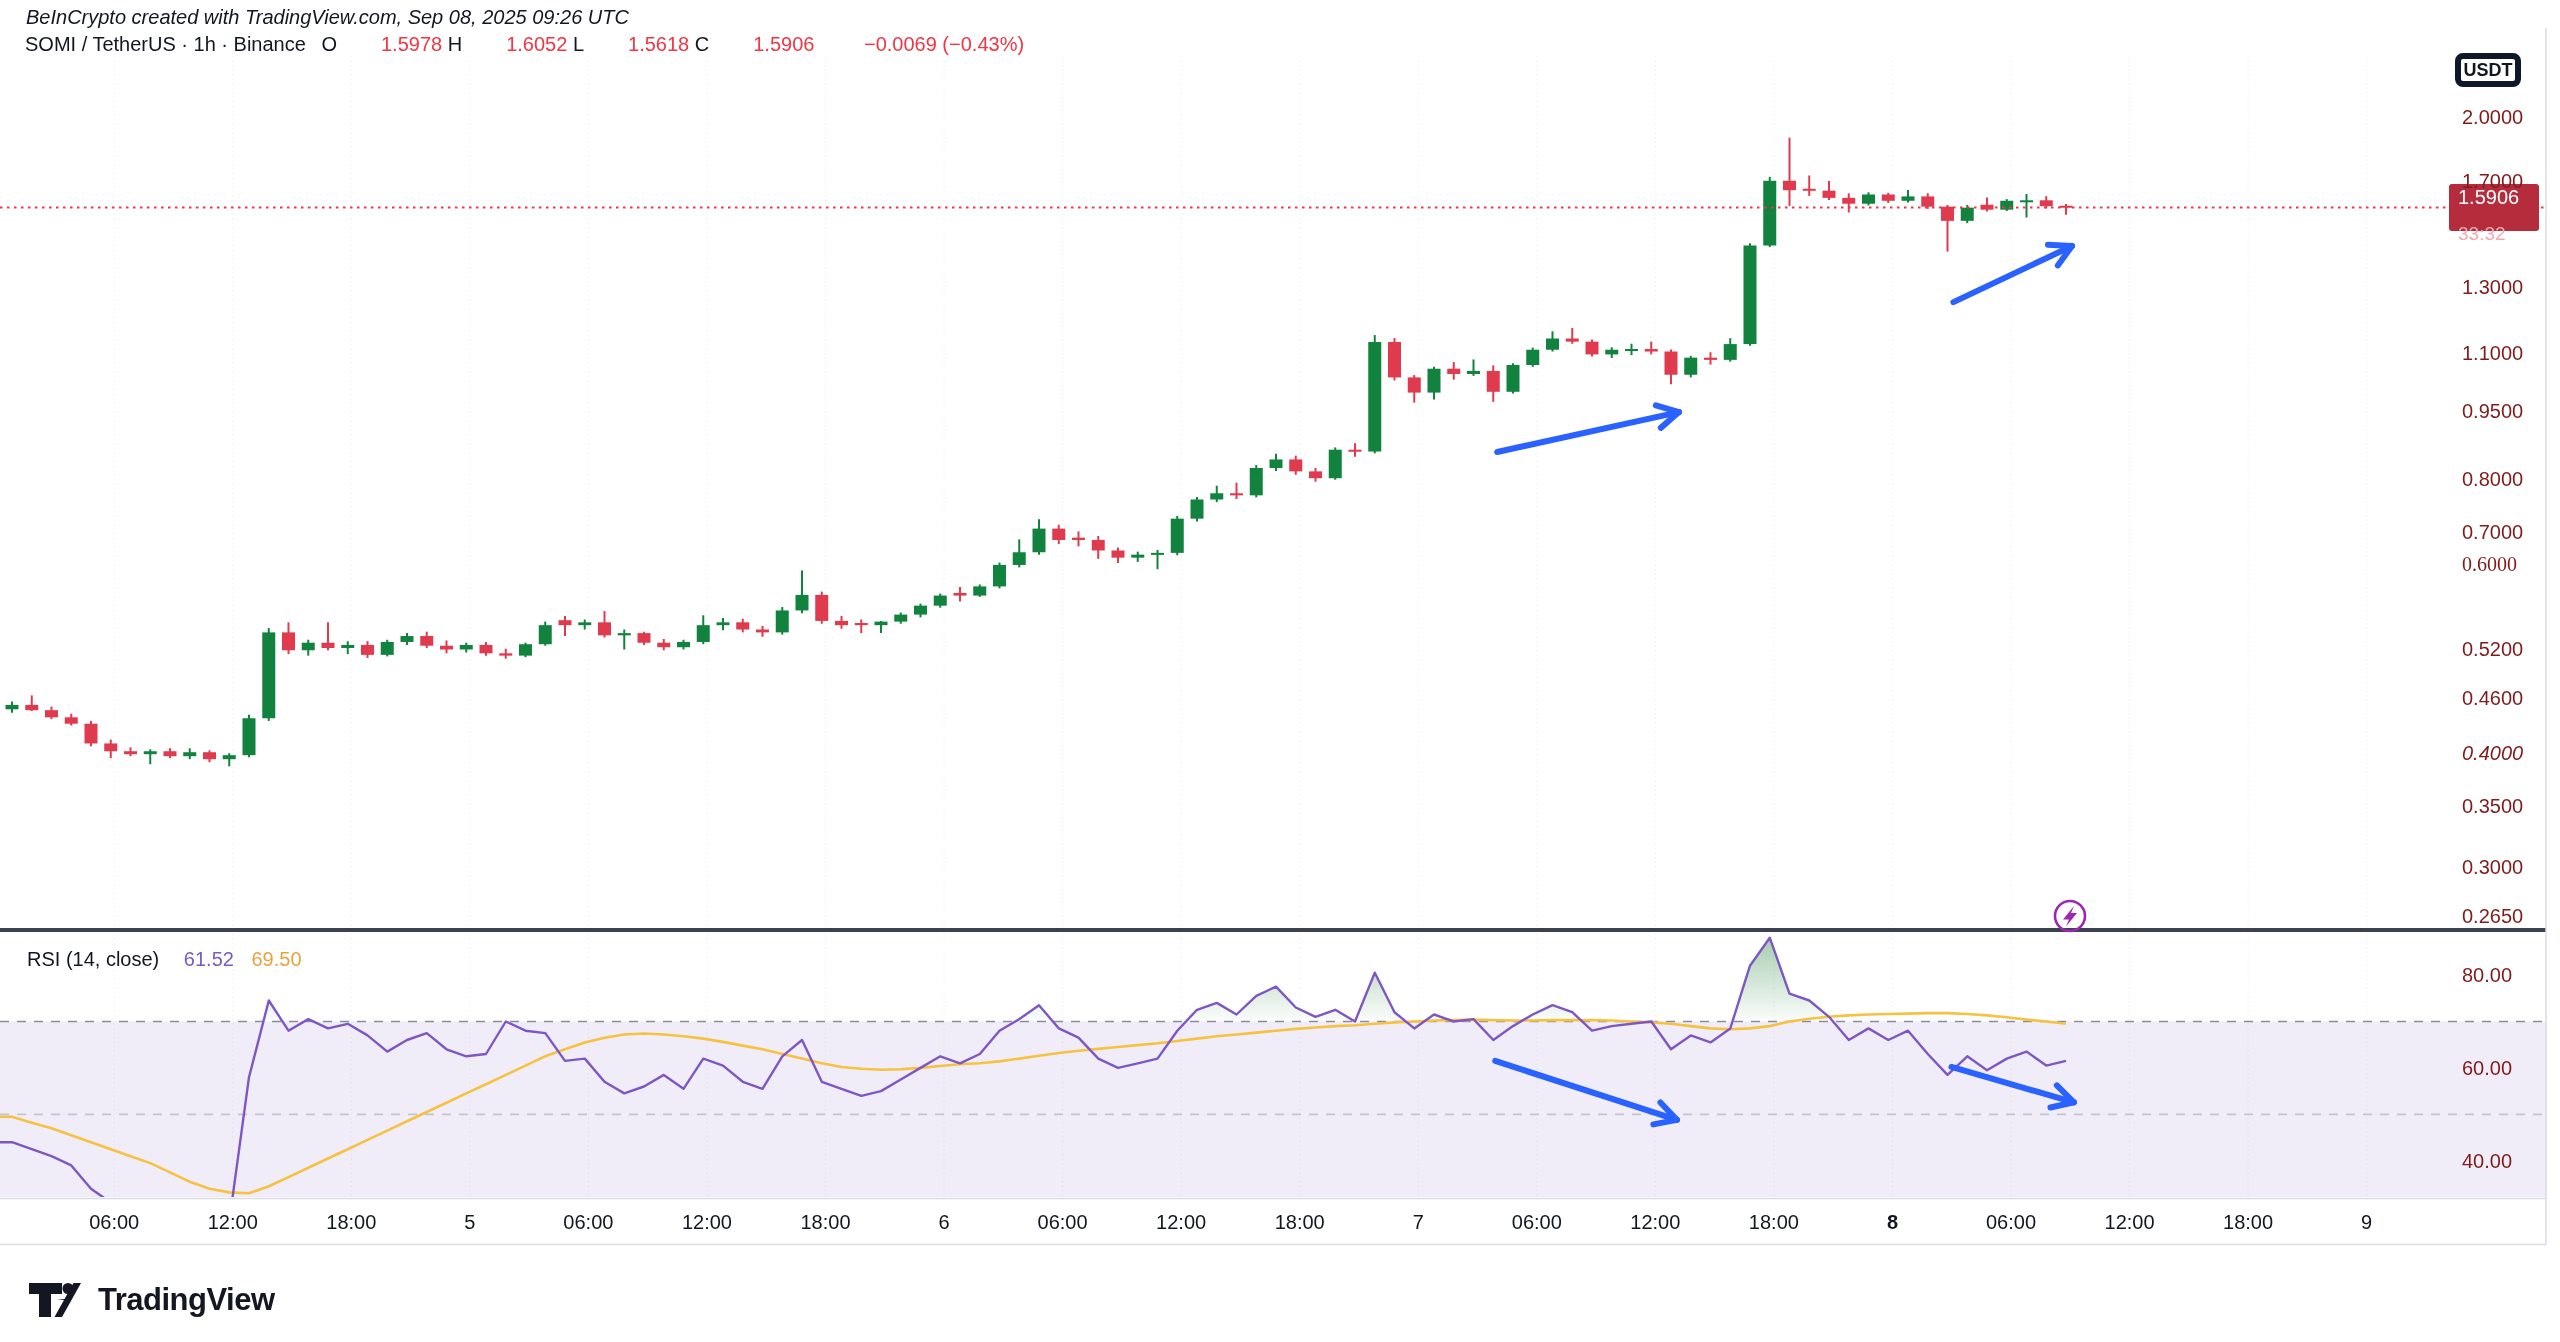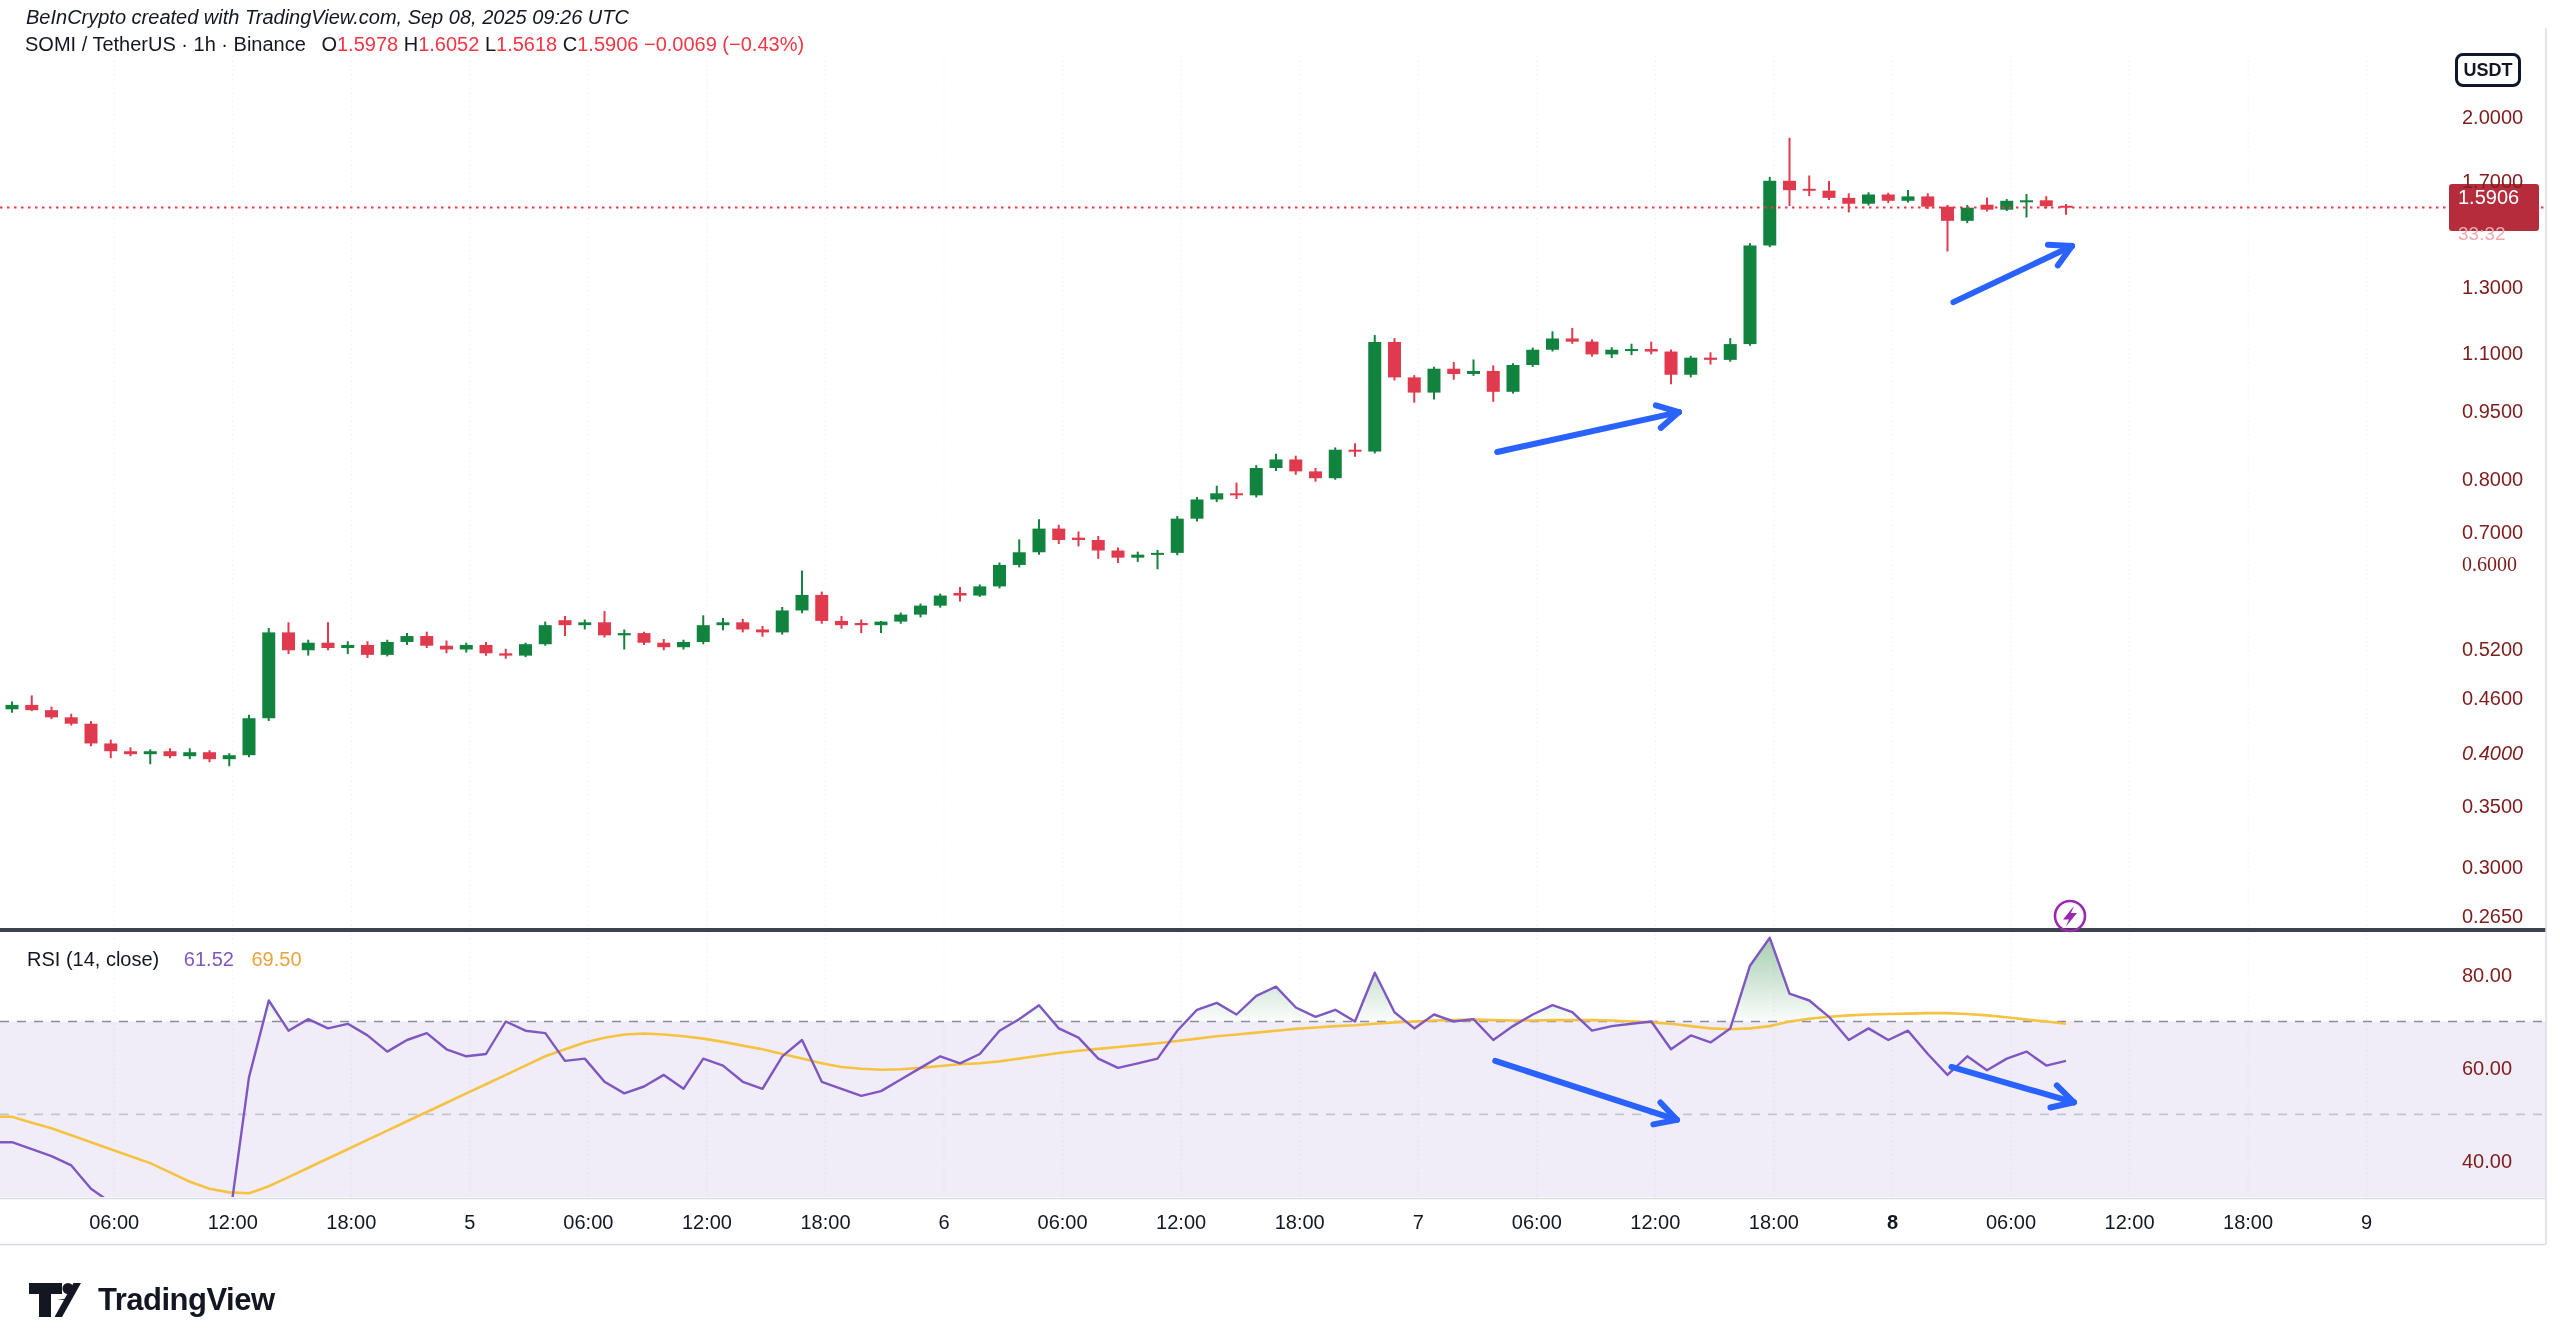--- a/index.html
+++ b/index.html
@@ -1,23 +1,23 @@
 <!DOCTYPE html>
 <html><head>
 <meta charset="utf-8">
 <style>
   html,body{margin:0;padding:0;background:#fff;}
   #screen{position:relative;width:2560px;height:1342px;background:#ffffff;overflow:hidden;
           font-family:"Liberation Sans","DejaVu Sans",sans-serif;color:#131722;}
   #chart-svg{position:absolute;left:0;top:0;}
   .attr-line{position:absolute;left:26px;top:6px;font-size:20px;color:#131722;font-style:italic;}
   .symbol-row{position:absolute;left:25px;top:33px;font-size:20px;color:#131722;white-space:nowrap;}
-  .symbol-row .val{color:#f23645;}
+  .symbol-row .val{color:#f23645;margin-left:44px;}
   .symbol-row .sep{display:inline-block;width:10px;}
-  .currency-btn{position:absolute;left:2455px;top:53px;width:66px;height:34px;border:3px solid #0f172a;
+  .currency-btn{position:absolute;left:2455px;top:53px;width:66px;height:34px;border:6px solid #0f172a;
           border-radius:8px;background:#fff;font-size:18px;font-weight:700;color:#131722;
           display:flex;align-items:center;justify-content:center;box-sizing:border-box;}
   .axis-label{position:absolute;left:2462px;width:82px;font-size:20px;color:#7f1d1d;line-height:24px;}
   .time-label{position:absolute;width:90px;text-align:center;font-size:20px;color:#131722;line-height:24px;top:1210px;}
   .time-label.bold{font-weight:700;}
   .price-tag{position:absolute;left:2449px;width:90px;height:47px;background:#b52c3c;border-radius:3px;
           color:#fff;font-size:20px;line-height:23px;padding:2px 0 0 9px;box-sizing:border-box;}
   .price-tag .cd{color:#f2aab2;font-size:19px;margin-top:13px;}
   .rsi-header{position:absolute;left:27px;top:948px;font-size:20px;white-space:nowrap;}
   .rsi-header .t{color:#131722;}

